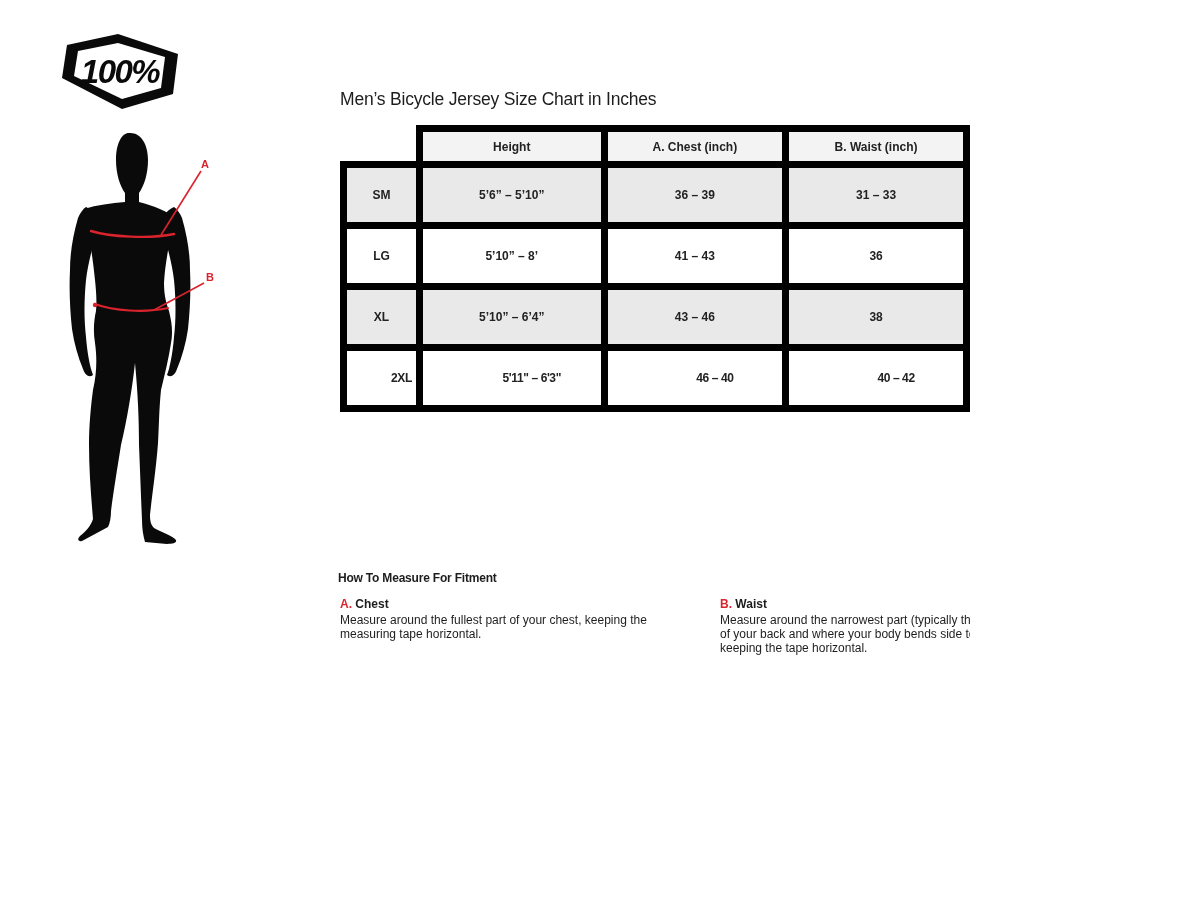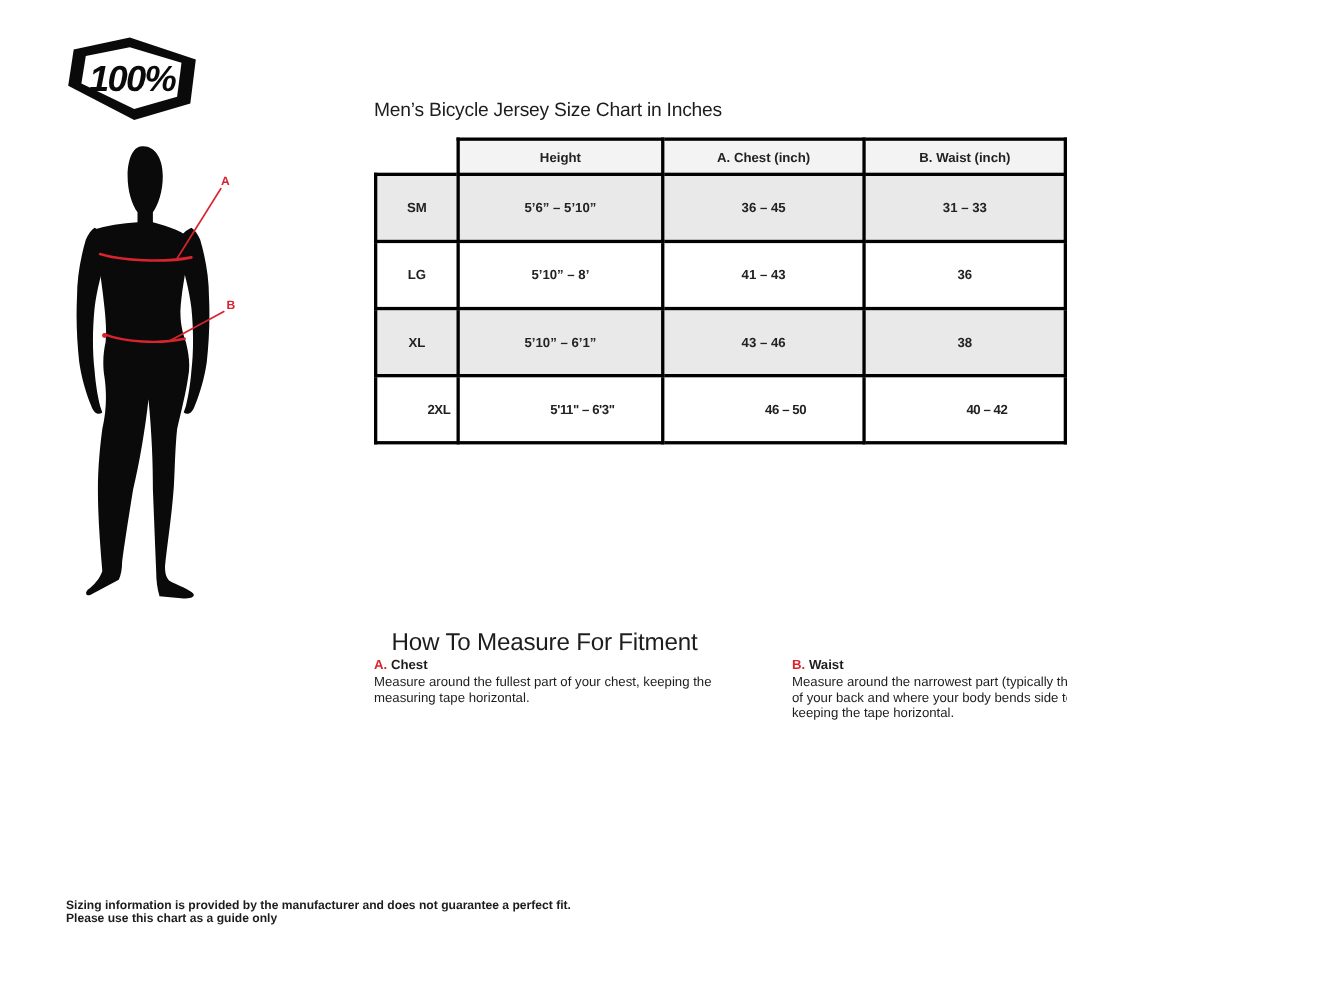--- a/index.html
+++ b/index.html
@@ -11,31 +11,31 @@
   
   .logo { position:absolute; left:58px; top:33px; width:122px; height:76px; }
 
   
   .figure { position:absolute; left:55px; top:105px; width:170px; height:450px; }
 
   
   .chart-title { position:absolute; left:340px; top:89px; font-size:17.5px; font-weight:normal; letter-spacing:-0.2px; }
   table.size-table { position:absolute; left:340px; top:125px; border-collapse:collapse; table-layout:fixed; }
   .size-table th, .size-table td {
-    border:3px solid #000000; text-align:center; vertical-align:middle;
+    border:7px solid #000000; text-align:center; vertical-align:middle;
     font-size:12px; font-weight:bold; color:#222222; padding:0;
   }
   .size-table thead th { height:29px; background:#f2f3f2; font-weight:bold; }
   .size-table th.blank { border:none; background:transparent; }
   .size-table tbody tr { height:61px; background:#ffffff;margin-left:12px; }
   .size-table tbody tr:nth-child(odd) { background:#e9e9e9; }
   .size-table tbody tr:last-child td { letter-spacing:-0.4px;padding-left:40px; }
 
   
-  .h2m-title { position:absolute; left:356px; top:571px; font-size:22px; font-weight:normal; letter-spacing:-0.2px; }
+  .h2m-title { position:absolute; left:338px; top:571px; font-size:12px; font-weight:bold; letter-spacing:-0.2px; }
   .measure-col { position:absolute; top:597px; }
   .measure-col.col-a { left:340px; width:330px; }
   .measure-col.col-b { left:720px; width:300px; }
   .measure-head { margin:0 0 2px 0; font-size:12px; font-weight:bold; }
   .measure-key { color:#d9232d; }
   .measure-text { margin:0; font-size:12px; line-height:14px; font-weight:normal; }
 
   
   .disclaimer { position:absolute; left:60px; top:817px; font-size:11px; font-weight:bold; line-height:12px; }
   .disclaimer p { margin:0; }
@@ -139,54 +139,50 @@
         <th class="blank"></th>
         <th>Height</th>
         <th>A. Chest (inch)</th>
         <th>B. Waist (inch)</th>
       </tr>
     </thead>
     <tbody>
       <tr>
         <td>SM</td>
         <td>5’6” – 5’10”</td>
-        <td>36 – 45</td>
+        <td>36 – 39</td>
         <td>31 – 33</td>
       </tr>
       <tr>
         <td>LG</td>
         <td>5’10” – 8’</td>
         <td>41 – 43</td>
         <td>36</td>
       </tr>
       <tr>
         <td>XL</td>
-        <td>5’10” – 6’1”</td>
+        <td>5’10” – 6’4”</td>
         <td>43 – 46</td>
         <td>38</td>
       </tr>
       <tr>
         <td>2XL</td>
         <td>5'11" – 6'3"</td>
-        <td>46 – 50</td>
+        <td>46 – 40</td>
         <td>40 – 42</td>
       </tr>
     </tbody>
   </table>
 
   <div class="h2m-title">How To Measure For Fitment</div>
 
   <div class="measure-col col-a">
     <p class="measure-head"><span class="measure-key">A.</span> <span>Chest</span></p>
     <p class="measure-text">Measure around the fullest part of your chest, keeping the measuring tape horizontal.</p>
   </div>
 
   <div class="measure-col col-b">
     <p class="measure-head"><span class="measure-key">B.</span> <span>Waist</span></p>
     <p class="measure-text">Measure around the narrowest part (typically the small of your back and where your body bends side to side), keeping the tape horizontal.</p>
   </div>
 
-  <div class="disclaimer">
-    <p>Sizing information is provided by the manufacturer and does not guarantee a perfect fit.</p>
-    <p>Please use this chart as a guide only</p>
-  </div>
 
 </div>
 
 </body></html>

